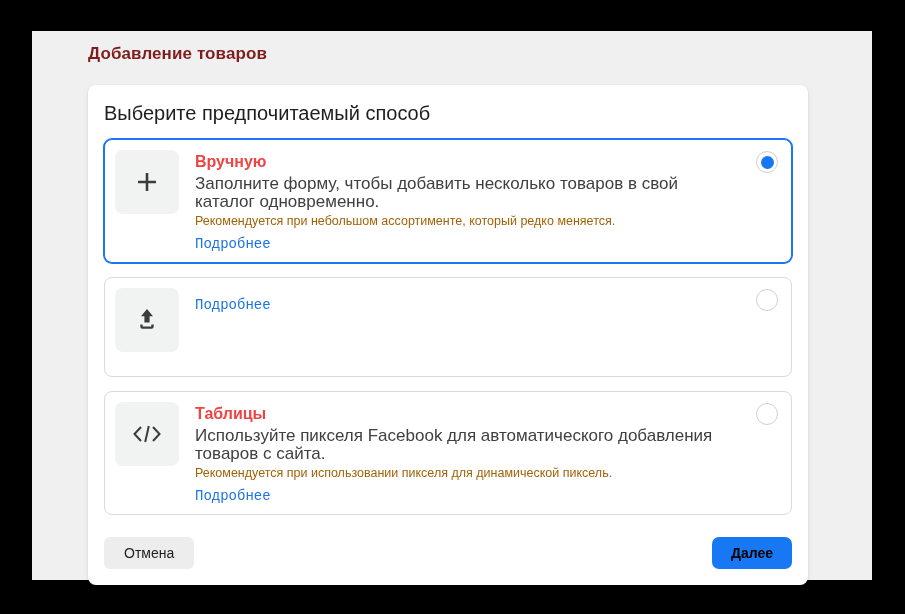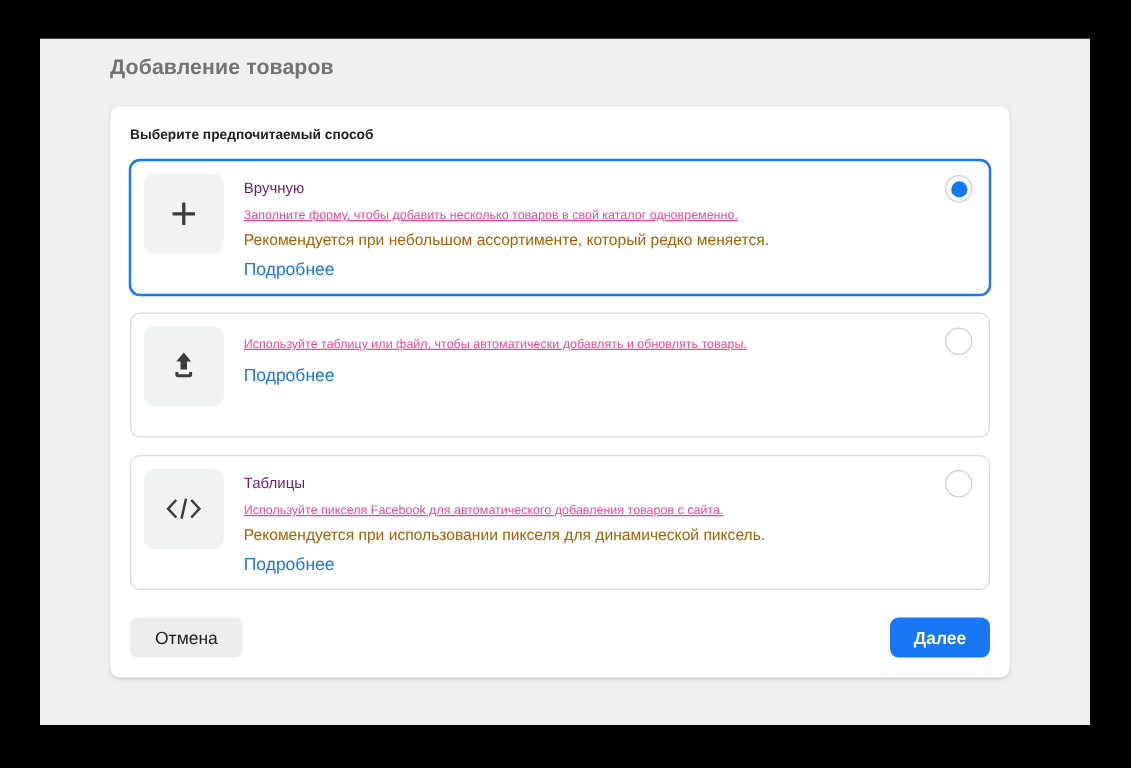--- a/index.html
+++ b/index.html
@@ -13,34 +13,34 @@
   .panel {
     position: absolute;
     left: 32px; top: 31px;
     width: 840px; height: 549px;
     background: #F0F0F0;
   }
   .dialog-title {
     margin: 13px 0 0 56px;
     font-size: 17px;
     font-weight: bold;
-    color: #737373;
+    color: #7f1d1d;
     letter-spacing: .1px;
   }
   .card {
     margin: 21px 0 0 56px;
     width: 720px;
     background: #FFFFFF;
     border-radius: 8px;
     box-shadow: 0 1px 2px rgba(0,0,0,.12), 0 2px 6px rgba(0,0,0,.06);
     padding: 15px 16px 16px 16px;
   }
   .card-subtitle {
-    font-size: 11px;
-    font-weight: bold;
+    font-size: 20px;
+    font-weight: normal;
     color: #1C1E21;
     margin: 2px 0 14px 0;
   }
   .option {
     position: relative;
     display: flex;
     gap: 16px;
     border: 1px solid #D8DADF;
     border-radius: 8px;
     background: #FFFFFF;
@@ -58,45 +58,45 @@
     flex: 0 0 64px;
     background: #F1F2F2;
     border-radius: 8px;
     display: flex;
     align-items: center;
     justify-content: center;
     color: #3A3C40;
   }
   .opt-text { padding-top: 2px; padding-right: 56px; }
   .opt-title {
-    font-size: 12px;
+    font-size: 16px;
     line-height: 19px;
-    font-weight: normal;
-    color: #701a75;
+    font-weight: bold;
+    color: #ef4444;
   }
   .opt-desc {
-    font-size: 10px;
+    font-size: 17px;
     line-height: 18px;
-    color: #ec4899;
+    color: #404040;
     margin-top: 4px;
-    text-decoration: underline;
   }
   .opt-note {
     font-size: 12.5px;
     line-height: 16px;
     color: #a16207;
     margin-top: 2px;
   }
   .opt-link {
     display: inline-block;
     font-size: 14px;
     color: var(--link, #1B74E4);
     margin-top: 7px;
     text-decoration: none;
     cursor: pointer;
+    font-family: Liberation Mono, monospace;
   }
   .radio {
     position: absolute;
     top: 11px; right: 13px;
     width: 22px; height: 22px;
     border-radius: 50%;
     border: 1px solid #CED0D4;
     background: #FFFFFF;
     display: flex;
     align-items: center;
@@ -122,21 +122,21 @@
     font-size: 14px;
     cursor: pointer;
     padding: 8px 20px;
   }
   .btn-cancel {
     background: #EDEDED;
     color: #1C1E21;
   }
   .btn-next {
     background: var(--accent, #1877F2);
-    color: #fef9c3;
+    color: #000000;
     font-weight: bold;
     border-radius: 7px;
     padding: 8px 19px;
   }
 </style>
 </head>
 <body>
 
 <div class="panel">
   <h1 class="dialog-title">Добавление товаров</h1>
@@ -162,21 +162,20 @@
     </div>
 
     <div class="option">
       <div class="icon-box">
         <svg width="30" height="30" viewBox="0 0 30 30">
           <path d="M15 4 L21 11.2 H17.6 V17.5 H12.4 V11.2 H9 Z" fill="#3A3C40"></path>
           <path d="M9.5 19.5 V21.6 Q9.5 22.6 10.5 22.6 H19.5 Q20.5 22.6 20.5 21.6 V19.5" stroke="#3A3C40" stroke-width="2.4" fill="none"></path>
         </svg>
       </div>
       <div class="opt-text">
-        <div class="opt-desc">Используйте таблицу или файл, чтобы автоматически добавлять и обновлять товары.</div>
         <a class="opt-link">Подробнее</a>
       </div>
       <div class="radio"></div>
     </div>
 
     <div class="option">
       <div class="icon-box">
         <svg width="34" height="26" viewBox="0 0 34 26">
           <path d="M11 6 L4.5 13 L11 20" stroke="#3A3C40" stroke-width="2" fill="none"></path>
           <path d="M23 6 L29.5 13 L23 20" stroke="#3A3C40" stroke-width="2" fill="none"></path>

